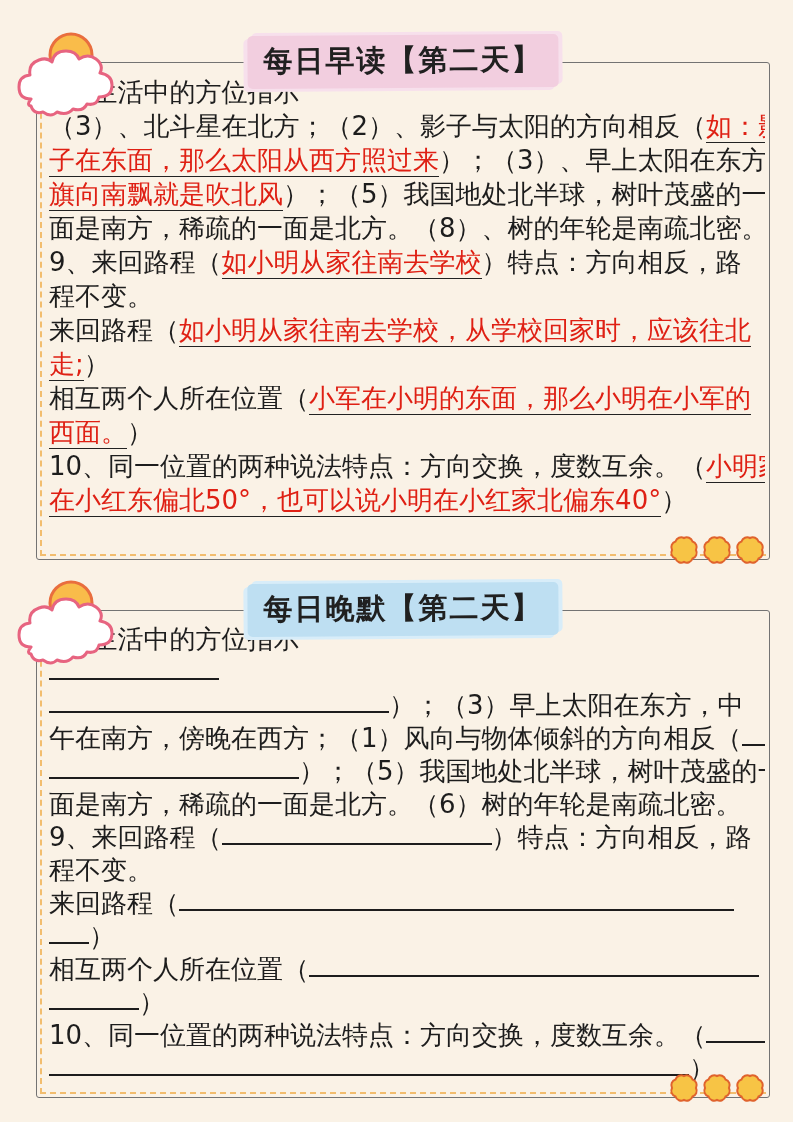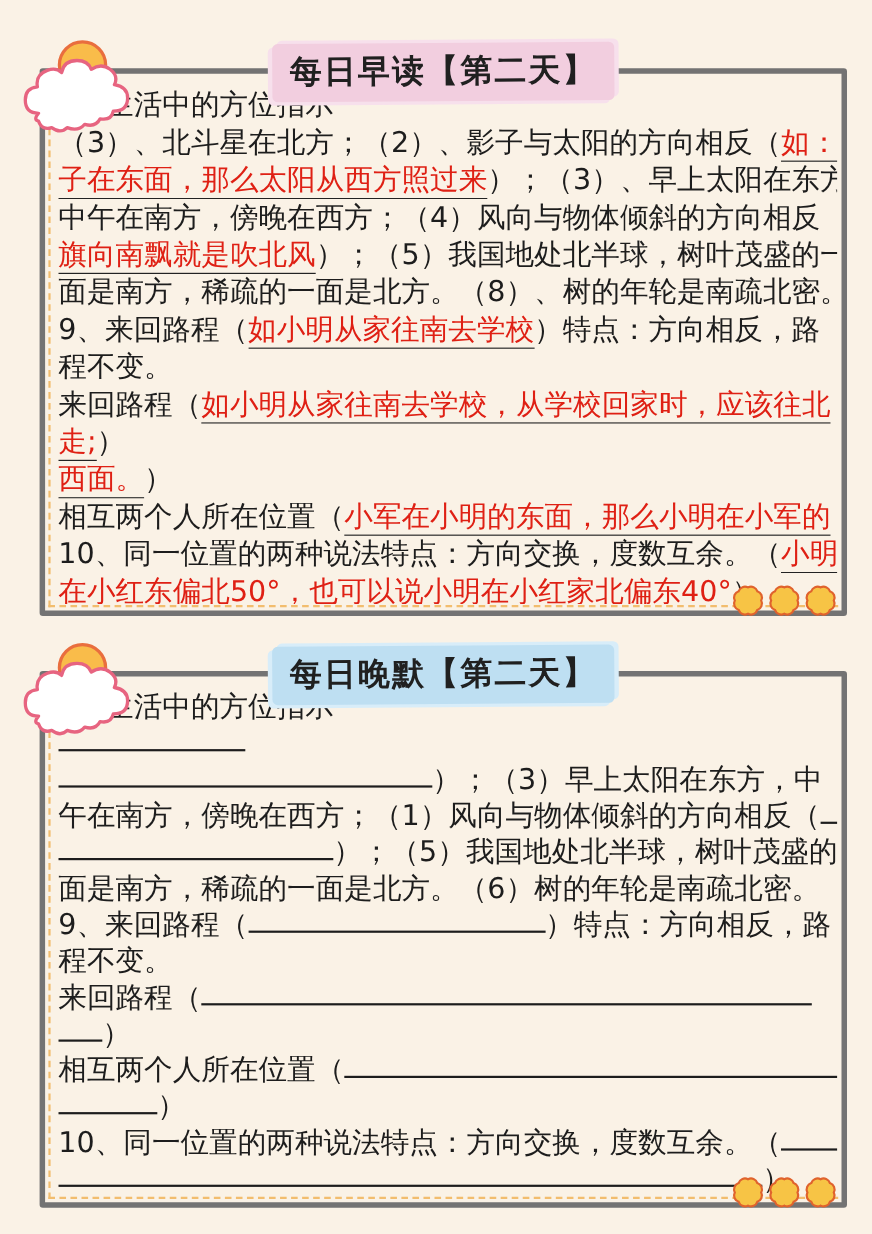--- a/index.html
+++ b/index.html
@@ -11,21 +11,21 @@
     overflow: hidden;
     position: relative;
   }
   .page { position: relative; width: 793px; height: 1122px; }
 
   .card {
     position: absolute;
     left: 36px;
     width: 734px;
     background: #faf2e6;
-    border: 5px solid #737373;
+    border: 1px solid #737373;
     border-radius: 3px;
   }
   .card::before {             
     content: "";
     position: absolute;
     left: 3px; right: 3px; top: 0; bottom: 3px;
     border-left: 2px dashed #f2bd6e;
     border-bottom: 2px dashed #f2bd6e;
     pointer-events: none;
   }
@@ -101,29 +101,28 @@
       <svg width="104" height="92" viewBox="0 0 104 92">
         <circle cx="56" cy="28" r="21" fill="#f9bc4a" stroke="#e96e3e" stroke-width="3"></circle>
         <path fill="#ffffff" stroke="#e76480" stroke-width="3" stroke-linejoin="round" d="M16,72 Q4,72 4,60 Q4,49 15,48 Q13,37 24,33 Q32,30 37,35 Q39,24 51,24 Q61,24 64,32 Q73,26 81,32 Q89,38 85,46 Q97,48 97,58 Q97,70 84,70 Q82,79 72,77 Q68,85 58,82 Q52,89 42,85 Q36,91 28,85 Q19,88 16,79 Q11,78 16,72 Z"></path>
       </svg>
     </div>
     <div class="badge badge-pink">每日早读【第二天】</div>
     <div class="body-text">
         <div class="line"><span class="normal">8、生活中的方位指示</span></div>
         <div class="line"><span class="normal">（3）、北斗星在北方；（2）、影子与太阳的方向相反（</span><span class="answer">如：影</span></div>
         <div class="line"><span class="answer">子在东面，那么太阳从西方照过来</span><span class="normal">）；（3）、早上太阳在东方，</span></div>
-        <div class="line"><span class="normal">中午在南方，傍晚在西方；（4）风向与物体倾斜的方向相反（</span></div>
         <div class="line"><span class="answer">旗向南飘就是吹北风</span><span class="normal">）；（5）我国地处北半球，树叶茂盛的一</span></div>
         <div class="line"><span class="normal">面是南方，稀疏的一面是北方。（8）、树的年轮是南疏北密。</span></div>
         <div class="line"><span class="normal">9、来回路程（</span><span class="answer">如小明从家往南去学校</span><span class="normal">）特点：方向相反，路</span></div>
         <div class="line"><span class="normal">程不变。</span></div>
         <div class="line"><span class="normal">来回路程（</span><span class="answer">如小明从家往南去学校，从学校回家时，应该往北</span></div>
         <div class="line"><span class="answer">走;</span><span class="normal">）</span></div>
+        <div class="line"><span class="normal">相互两个人所在位置（</span><span class="answer">小军在小明的东面，那么小明在小军的</span></div>
         <div class="line"><span class="answer">西面。</span><span class="normal">）</span></div>
-        <div class="line"><span class="normal">相互两个人所在位置（</span><span class="answer">小军在小明的东面，那么小明在小军的</span></div>
         <div class="line"><span class="normal">10、同一位置的两种说法特点：方向交换，度数互余。（</span><span class="answer">小明家</span></div>
         <div class="line"><span class="answer">在小红东偏北50°，也可以说小明在小红家北偏东40°</span><span class="normal">）</span></div>
       </div>
     <div class="flowers">
         <svg width="30" height="30" viewBox="0 0 30 30">
           <path d="M15,3 A6,6 0 0 1 23.5,6.5 A6,6 0 0 1 27,15 A6,6 0 0 1 23.5,23.5 A6,6 0 0 1 15,27 A6,6 0 0 1 6.5,23.5 A6,6 0 0 1 3,15 A6,6 0 0 1 6.5,6.5 A6,6 0 0 1 15,3 Z" fill="#f7c445" stroke="#e0632d" stroke-width="2"></path>
         </svg>
         <svg width="30" height="30" viewBox="0 0 30 30">
           <path d="M15,3 A6,6 0 0 1 23.5,6.5 A6,6 0 0 1 27,15 A6,6 0 0 1 23.5,23.5 A6,6 0 0 1 15,27 A6,6 0 0 1 6.5,23.5 A6,6 0 0 1 3,15 A6,6 0 0 1 6.5,6.5 A6,6 0 0 1 15,3 Z" fill="#f7c445" stroke="#e0632d" stroke-width="2"></path>
         </svg>

